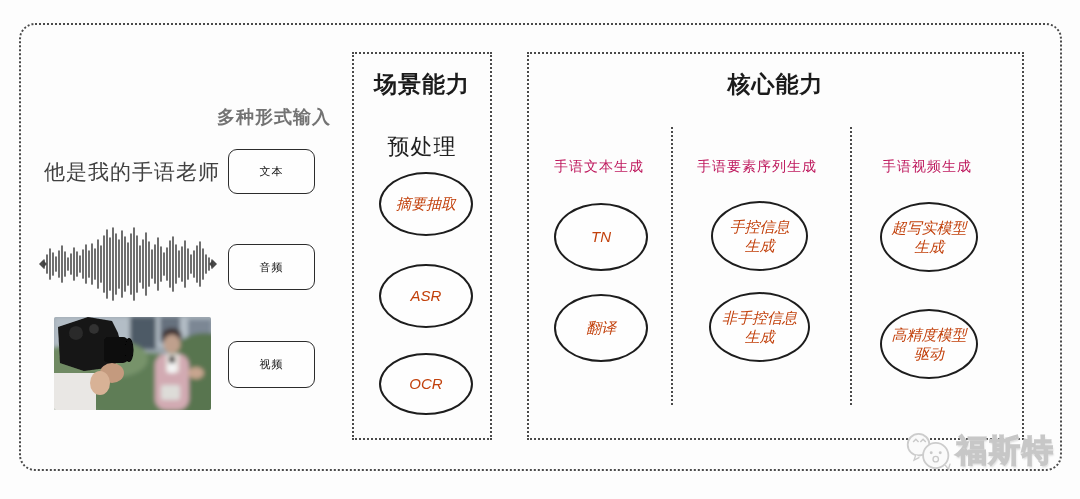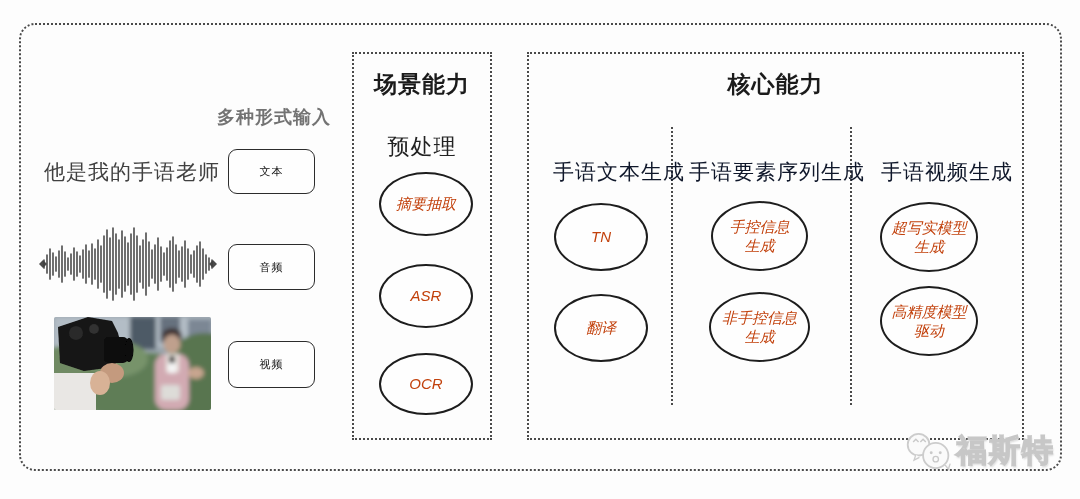--- a/index.html
+++ b/index.html
@@ -16,21 +16,21 @@
   .box-title{
     position:absolute;left:0;right:0;text-align:center;
     font-size:23px;font-weight:bold;color:#1b1b1b;letter-spacing:1px;
   }
   .stage-label{
     position:absolute;left:0;right:0;text-align:center;
     font-size:22px;color:#222;letter-spacing:1px;
   }
   .col-label{
     position:absolute;transform:translateX(-50%);
-    font-size:21px;color:#0f172a;white-space:nowrap;letter-spacing:1px;margin-left:20px;
+    font-size:14px;color:#be185d;white-space:nowrap;letter-spacing:1px;
   }
   .v-divider{
     position:absolute;width:0;border-left:2px dotted #4a4a4a;
   }
   .ellipse{
     position:absolute;border:2.5px solid #1d1d1d;border-radius:50%;
     background:#fefefe;display:flex;flex-direction:column;
     align-items:center;justify-content:center;
     font-size:15px;color:#c2410c;line-height:1.3;text-align:center;font-style:italic;
   }
@@ -230,21 +230,21 @@
   </div>
   <div class="ellipse" style="left:709px;top:292px;width:97px;height:66px;">
     <span>非手控信息</span>
     <span>生成</span>
   </div>
 
   <div class="ellipse" style="left:880px;top:202px;width:94px;height:66px;">
     <span>超写实模型</span>
     <span>生成</span>
   </div>
-  <div class="ellipse" style="left:880px;top:286px;width:94px;height:66px;">
+  <div class="ellipse" style="left:880px;top:309px;width:94px;height:66px;">
     <span>高精度模型</span>
     <span>驱动</span>
   </div>
 
   <div class="watermark">
     <svg width="52" height="46" viewBox="0 0 52 46">
       <circle cx="15" cy="16" r="12" fill="#fafafa" stroke="#cccccc" stroke-width="2"></circle>
       <path d="M9,13 l3,-3 l3,3" fill="none" stroke="#c9c9c9" stroke-width="1.6"></path>
       <path d="M17,13 l3,-3 l3,3" fill="none" stroke="#c9c9c9" stroke-width="1.6"></path>
       <path d="M12,27 l-2,6 l6,-3" fill="#fafafa" stroke="#cccccc" stroke-width="1.5"></path>

